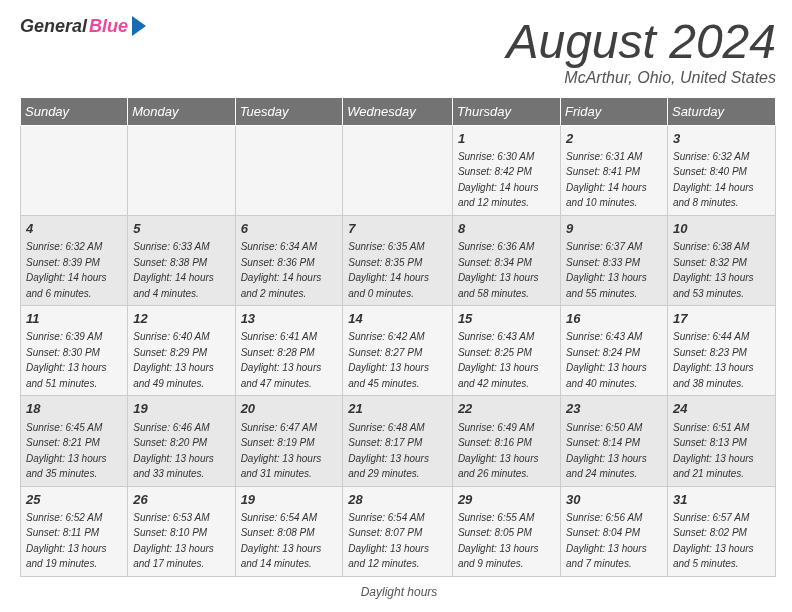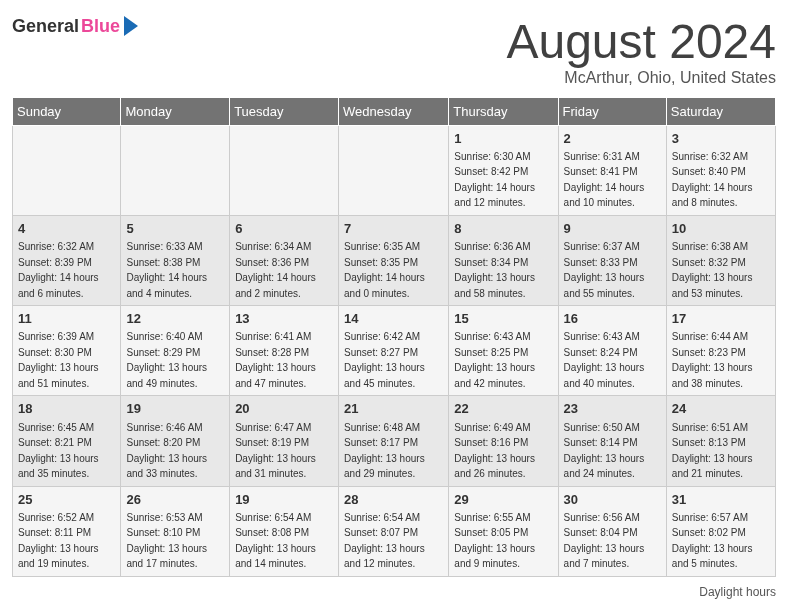--- a/index.html
+++ b/index.html
@@ -5,21 +5,22 @@
     * { box-sizing: border-box; margin: 0; padding: 0; }
     body {
       font-family: Arial, sans-serif;
       background: #fff;
       width: 792px;
       min-height: 612px;
       overflow: hidden;
     }
     .page {
       width: 792px;
-      padding: 16px 16px 10px 12px;
+      padding: 16px 16px 10px 20px;
+      font-style: italic;
     }
     .header {
       display: flex;
       justify-content: space-between;
       align-items: flex-start;
       margin-bottom: 10px;
     }
     .logo {
       display: flex;
       flex-direction: column;
@@ -103,21 +104,21 @@
       font-size: 10px;
       line-height: 1.45;
     }
     td.empty {
       background-color: #f5f5f5;
     }
     .footer {
       margin-top: 8px;
       font-size: 12px;
       color: #555;
-      text-align: right;
+      text-align: center;
       padding-left: 2px;
     }
   </style>
 </head>
 <body>
 
 <div class="page">
   <div class="header">
     <div class="logo">
       <div class="logo-text">

